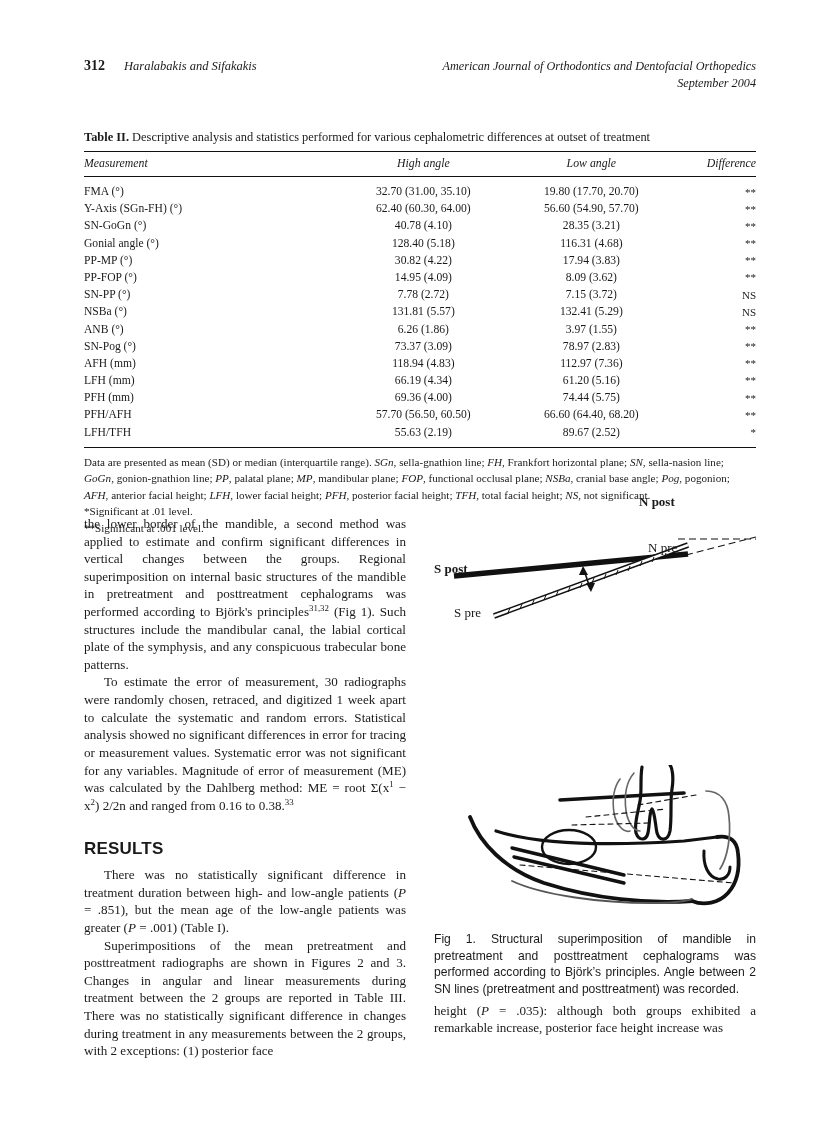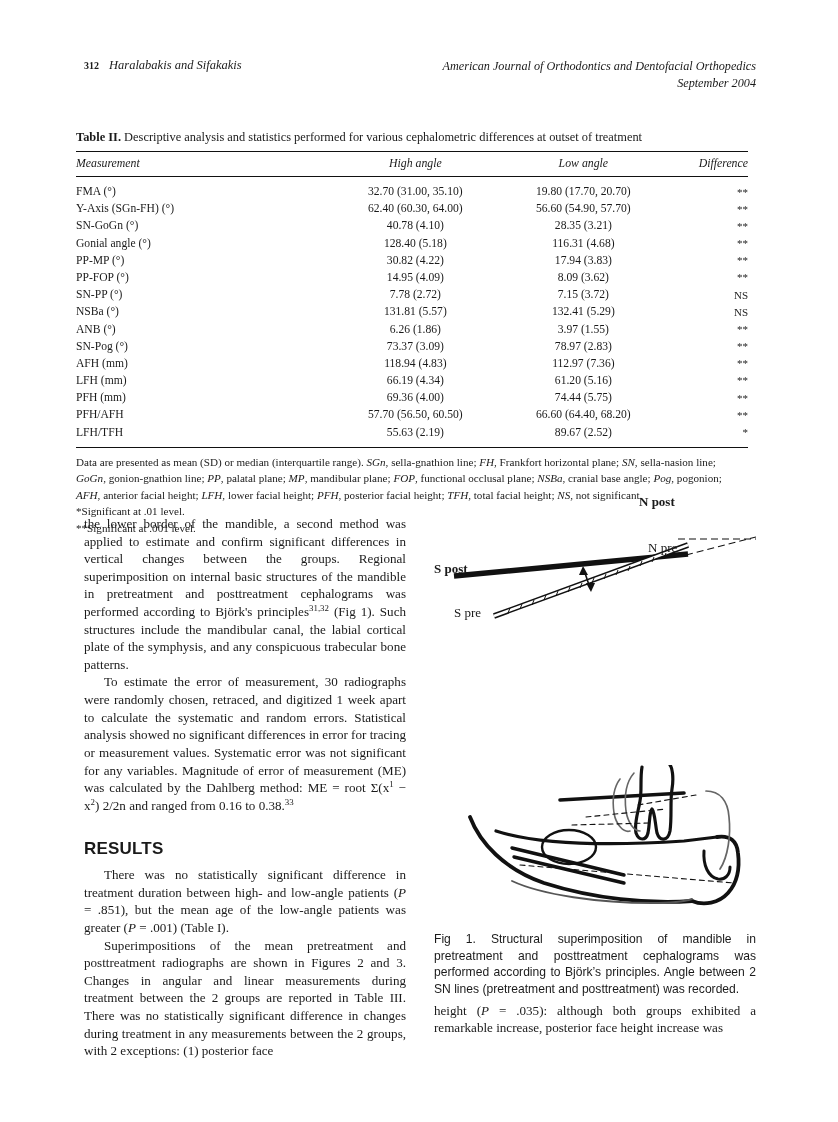--- a/index.html
+++ b/index.html
@@ -28,34 +28,34 @@
     align-items: flex-start;
   }
   .runhead-left {
     font-size: 12.5px;
     font-style: italic;
     white-space: nowrap;
   }
   .runhead-left .pageno {
     font-weight: bold;
     font-style: normal;
-    margin-right: 10px;
-    font-size: 10px;
+    margin-right: 19px;
+    font-size: 14px;
   }
   .runhead-right {
     font-size: 12.2px;
     font-style: italic;
     text-align: right;
     line-height: 1.42;
   }
 
   
   .table-block {
     position: absolute;
-    left: 76px;
+    left: 84px;
     top: 129px;
     width: 672px;
   }
   .table-caption {
     font-size: 12.4px;
     line-height: 1.3;
     margin-bottom: 6px;
   }
   .table-caption .tnum {
     font-weight: bold;

